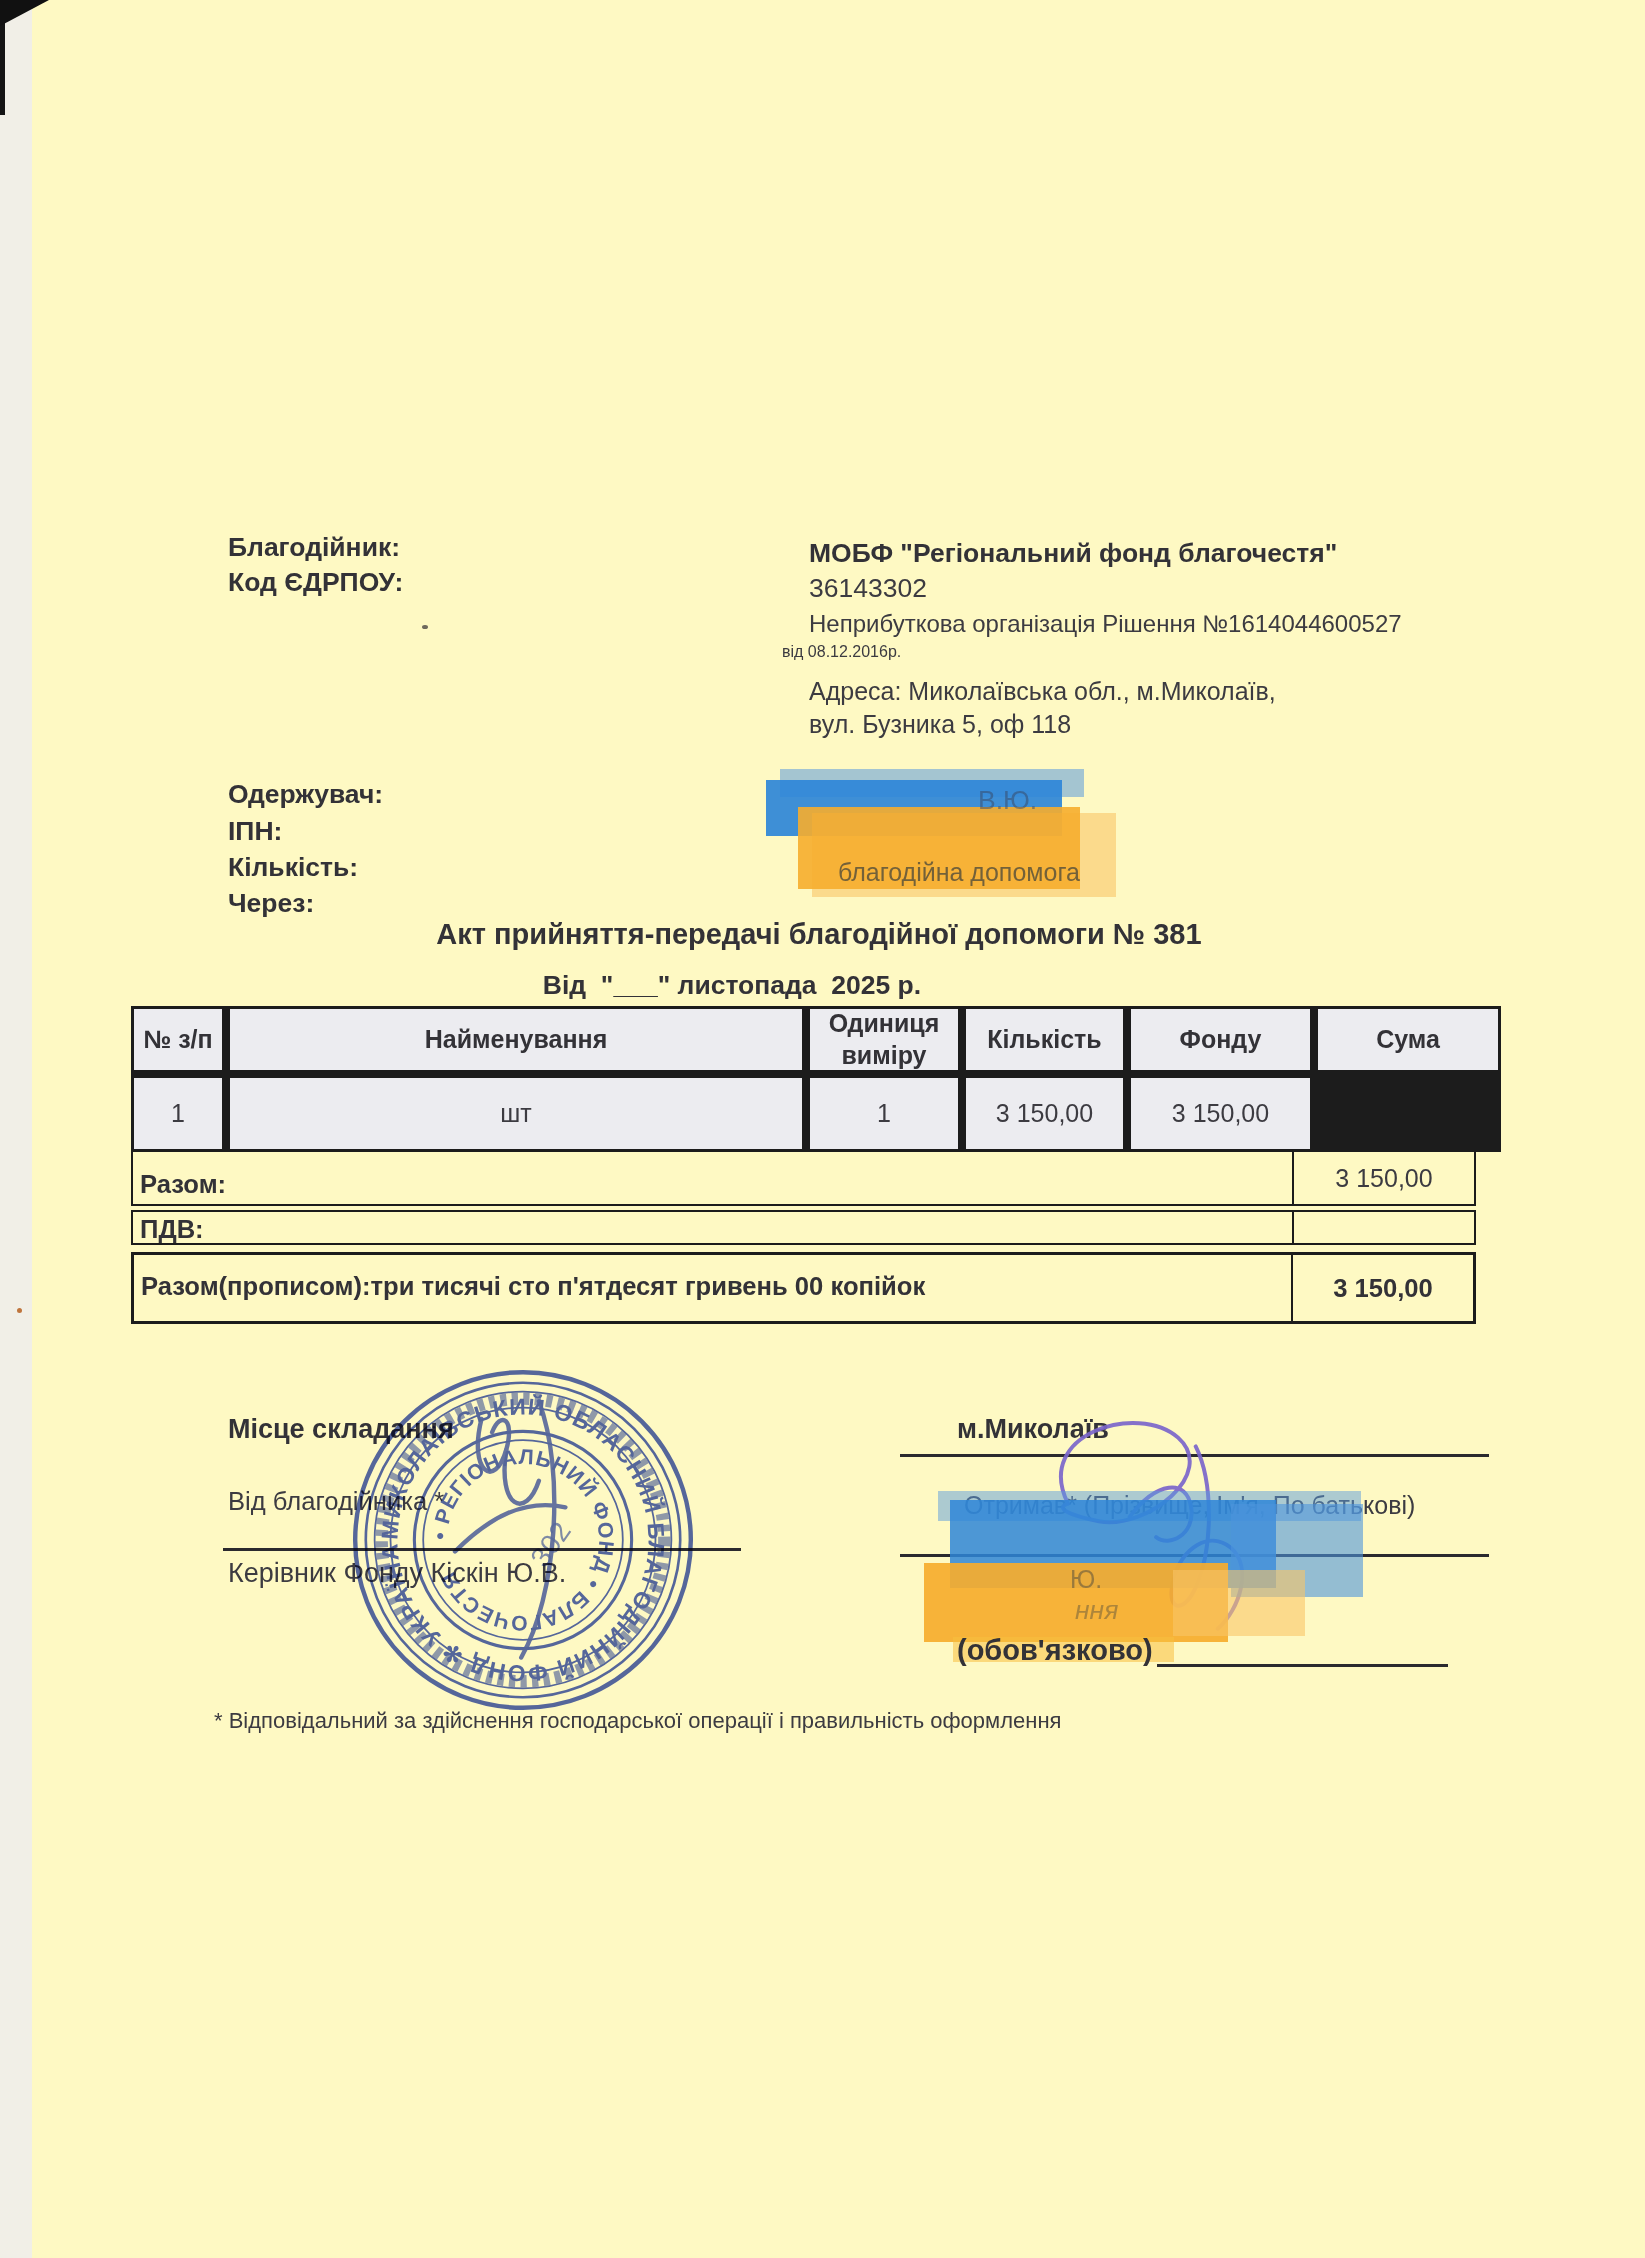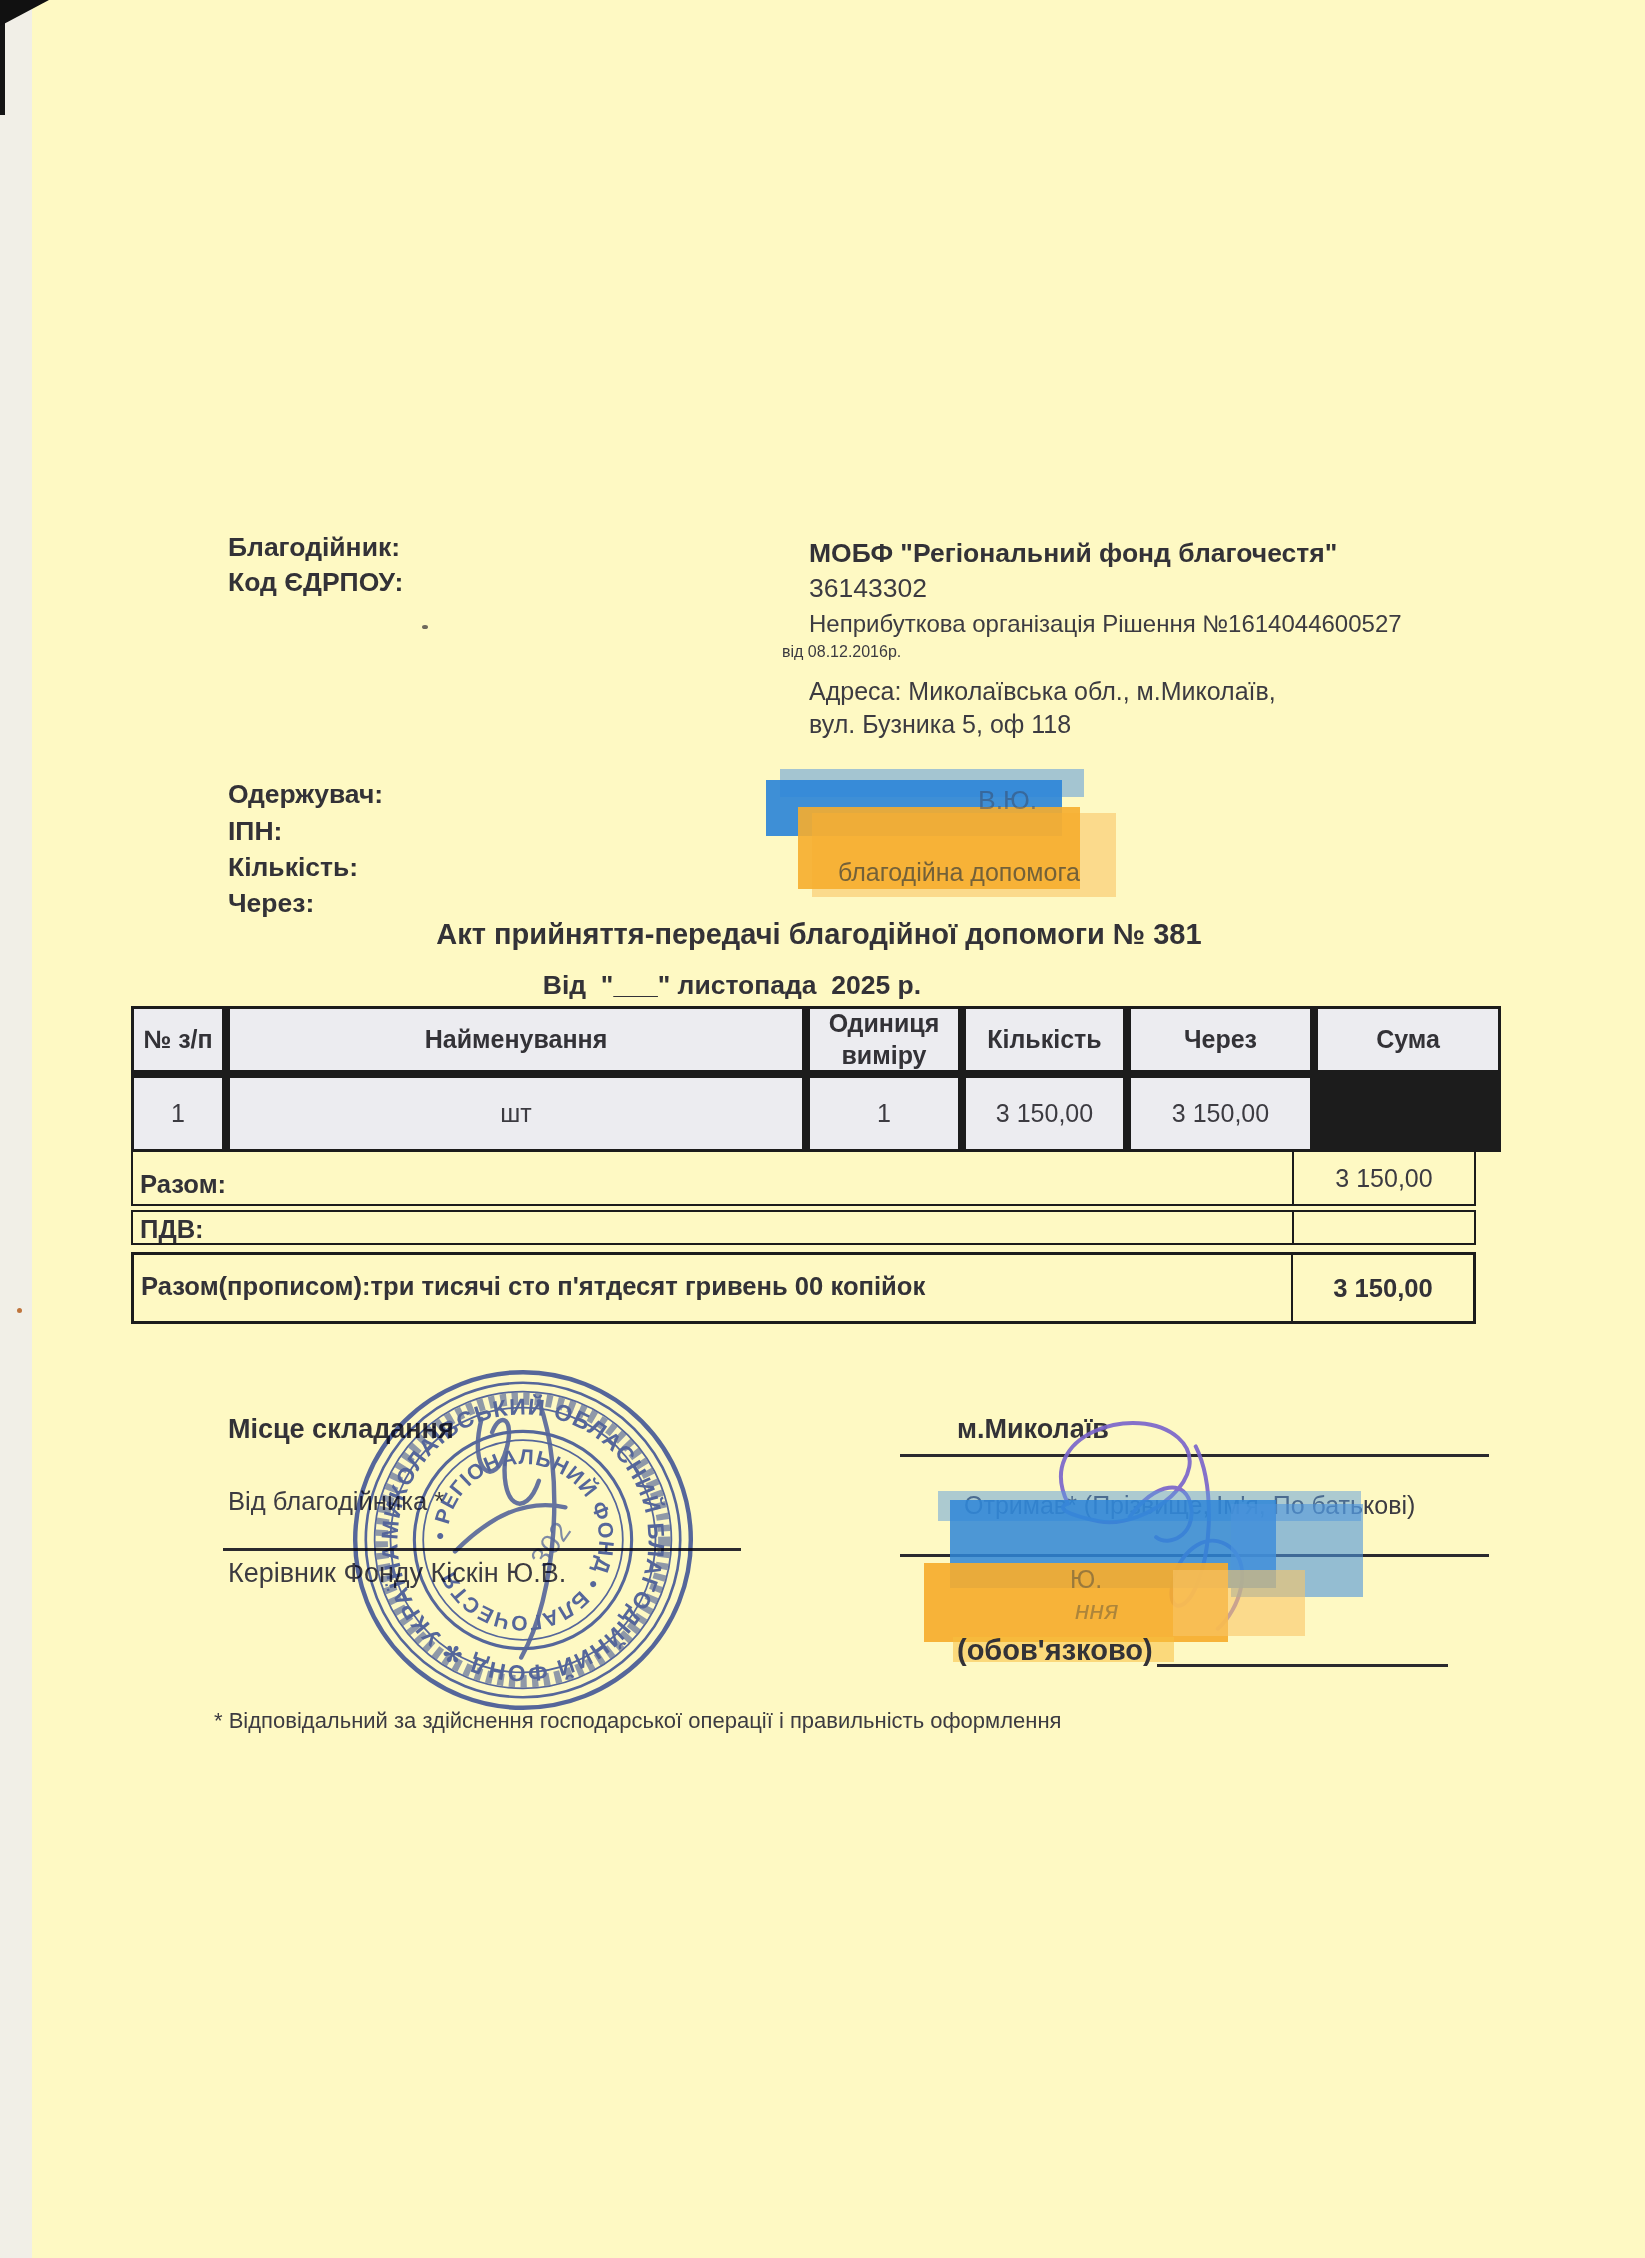--- a/index.html
+++ b/index.html
@@ -61,21 +61,21 @@
   <div class="frag" style="left:838px;top:858px;font-size:25px;color:rgba(92,82,58,.85);">благодійна допомога</div>
 
   <div class="abs b" style="left:144px;top:918px;width:1350px;text-align:center;font-size:29px;">Акт прийняття-передачі благодійної допомоги № 381</div>
   <div class="abs b pre" style="left:0px;top:970px;width:1464px;text-align:center;font-size:26.5px;">Від  "___" листопада  2025 р.</div>
 
   <div class="abs" id="tbl-grid">
     <div class="cell hd">№ з/п</div>
     <div class="cell hd">Найменування</div>
     <div class="cell hd" style="padding:0 17.6px;">Одиниця виміру</div>
     <div class="cell hd">Кількість</div>
-    <div class="cell hd">Через</div>
+    <div class="cell hd">Фонду</div>
     <div class="cell hd">Сума</div>
     <div class="cell">1</div>
     <div class="cell">шт</div>
     <div class="cell">1</div>
     <div class="cell">3 150,00</div>
     <div class="cell">3 150,00</div>
   </div>
 
   <div class="abs band" style="top:1150px;height:56px;">
     <div class="main b" style="font-size:25.6px;">Разом:</div>

